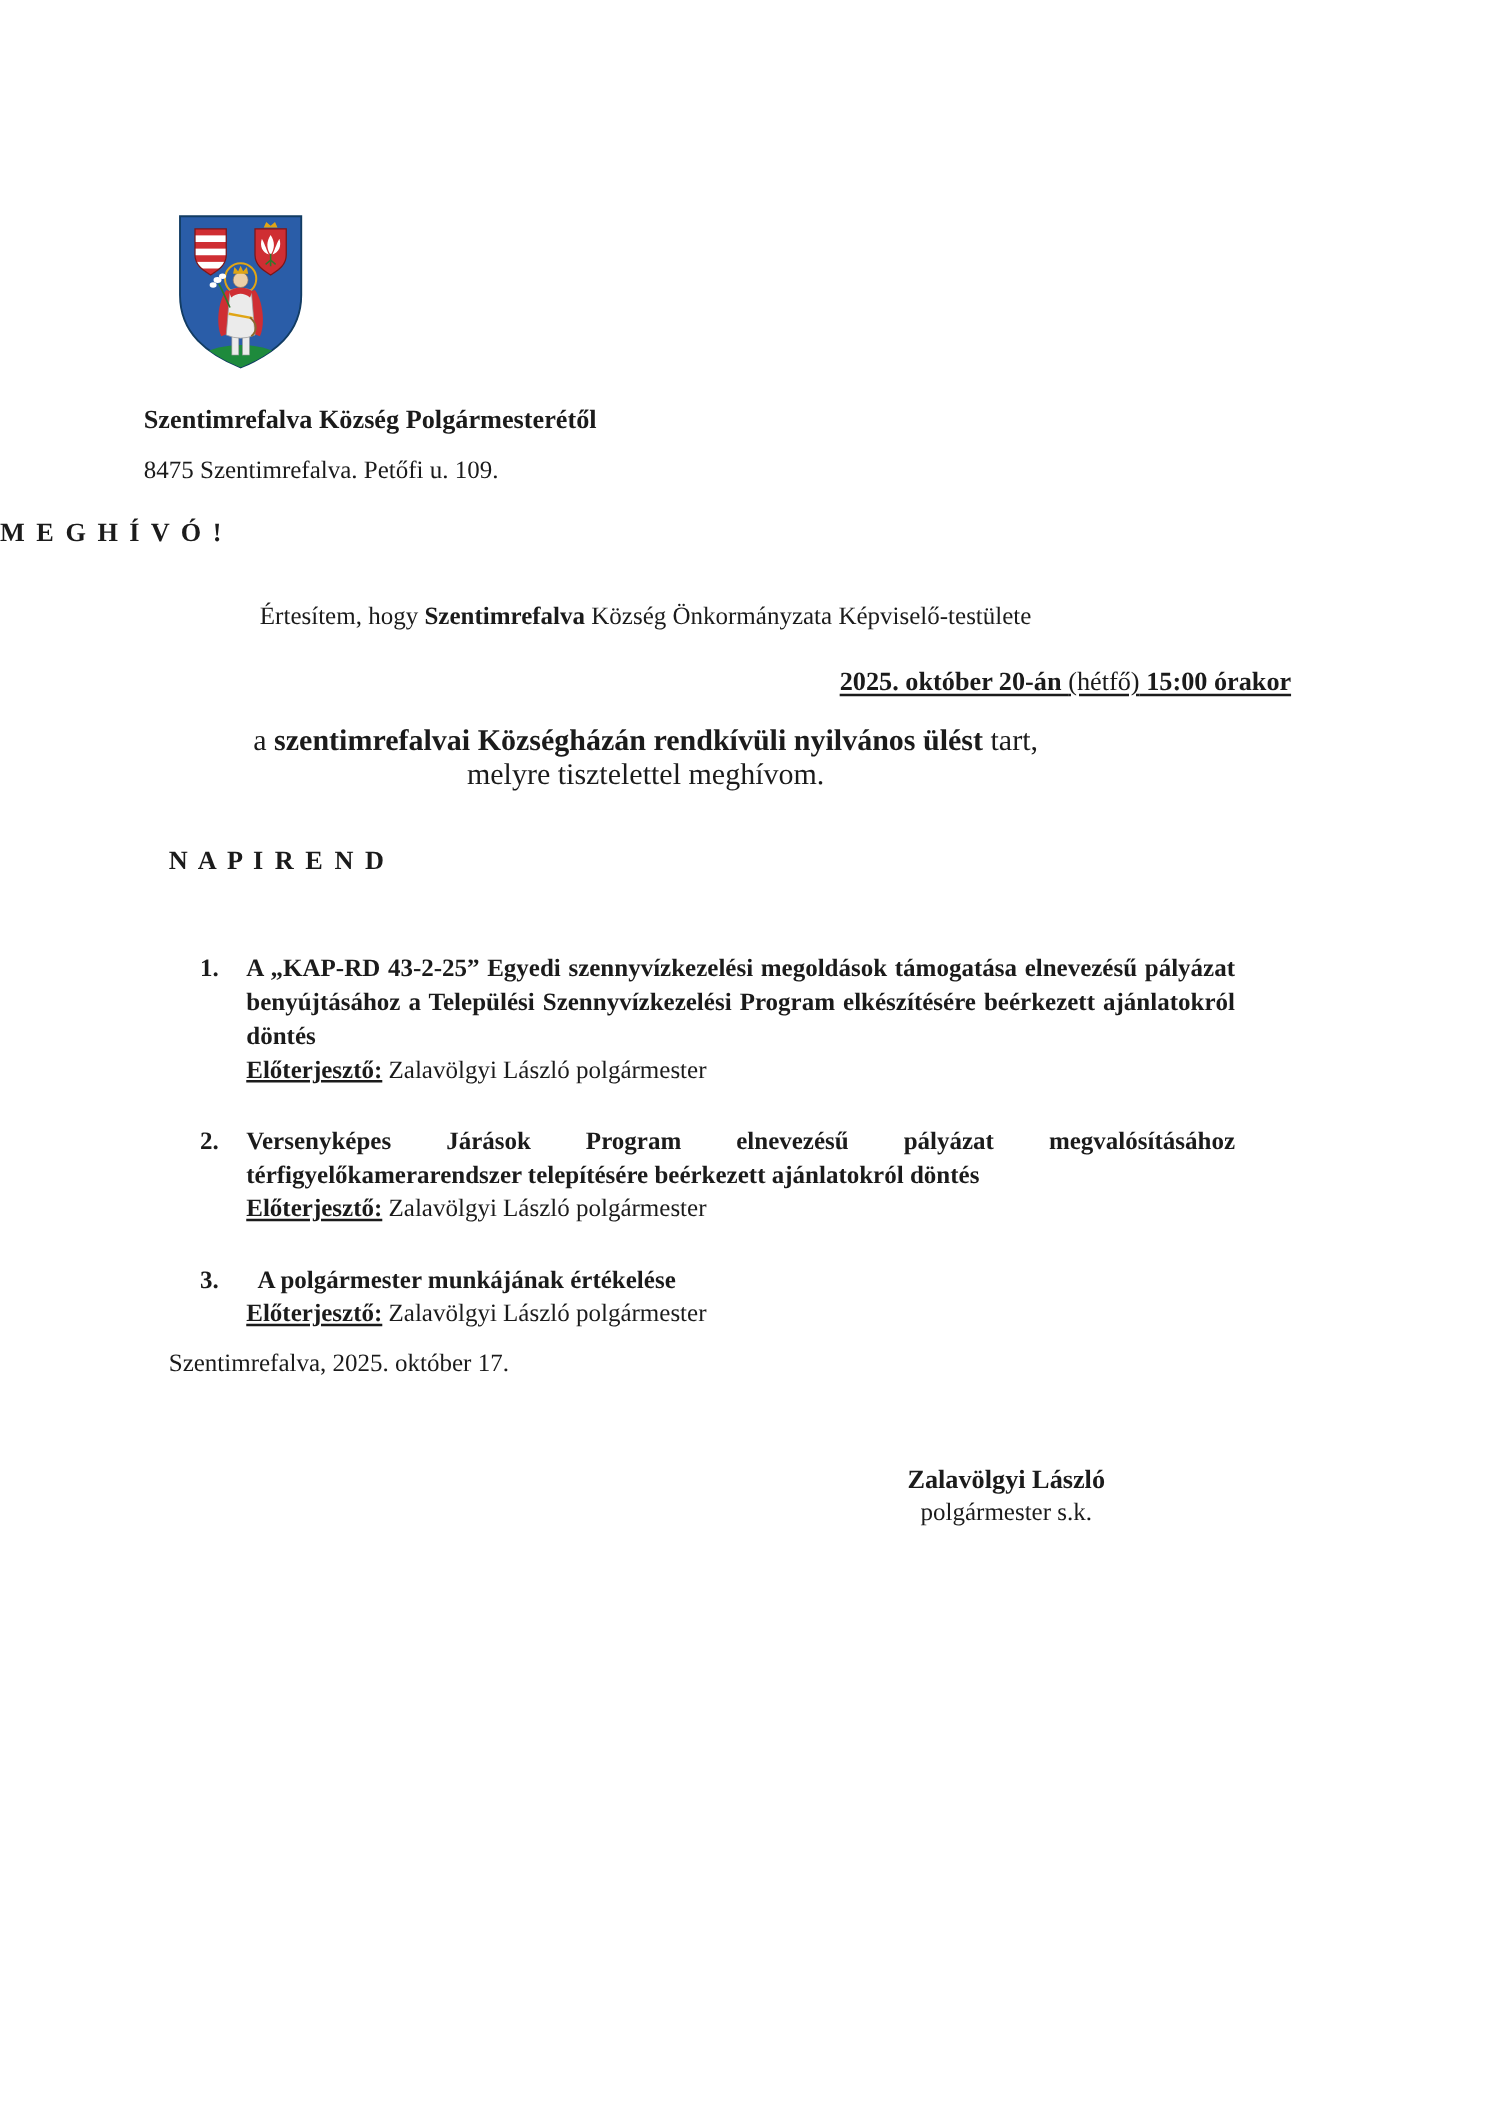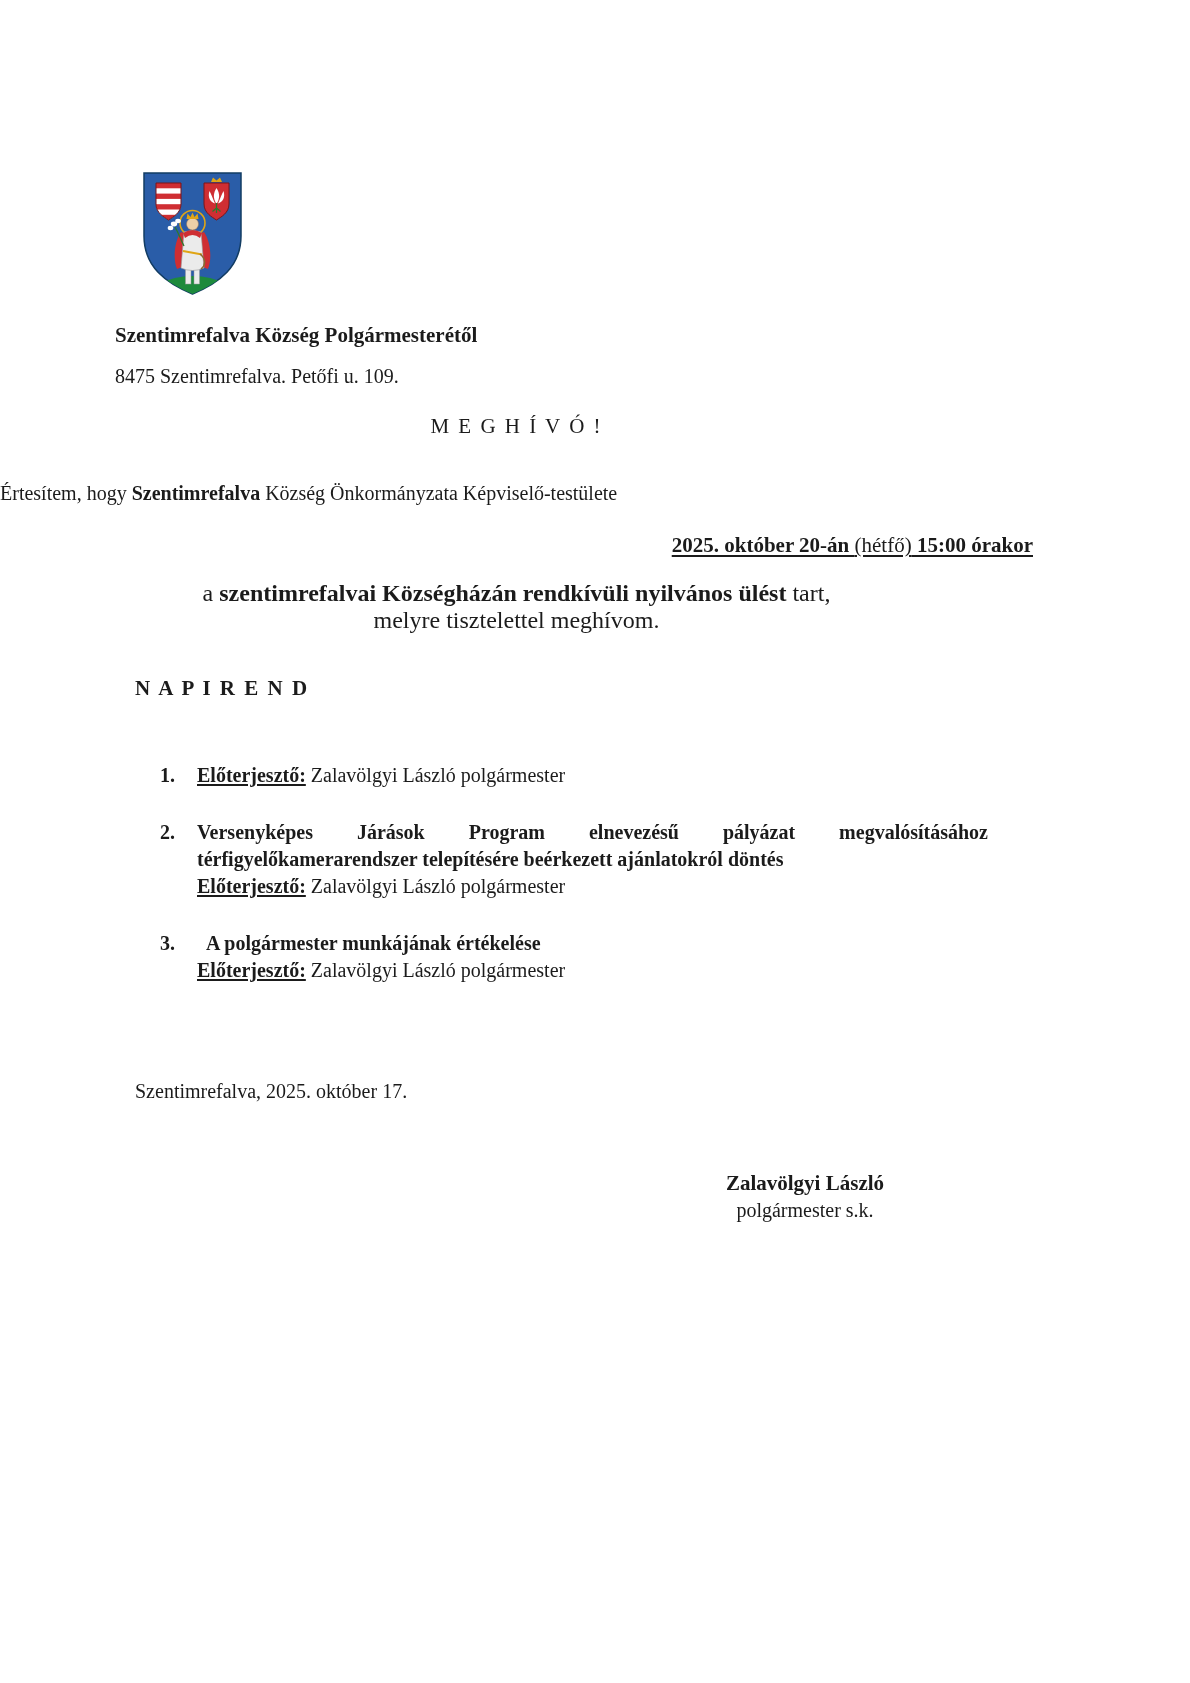--- a/index.html
+++ b/index.html
@@ -13,24 +13,24 @@
   }
   .page { position: relative; width: 1033px; height: 1683px; background: #fff; overflow: hidden; }
 
   .crest { position: absolute; left: 140px; top: 170px; width: 105px; height: 127px; }
 
   .sender   { position: absolute; left: 115px; top: 323px; font-size: 21px; font-weight: bold; }
   .address  { position: absolute; left: 115px; top: 365px; font-size: 20px; }
 
   .doc-title {
     position: absolute; left: 0; top: 414px; width: 100%;
-    text-align: center; font-weight: normal; font-size: 21px; letter-spacing: 2px;
+    text-align: left; font-weight: bold; font-size: 21px; letter-spacing: 2px;
   }
 
-  .intro    { position: absolute; left: 0; top: 482px; width: 100%; font-size: 20px; }
+  .intro    { position: absolute; left: 0; top: 482px; width: 100%; text-align: center; font-size: 20px; }
   .datetime { position: absolute; left: 0; top: 533px; width: 100%; text-align: right; font-size: 21px; }
   .datetime .u { text-decoration: underline; text-underline-offset: 3px; }
   .venue    { position: absolute; left: 0; top: 580px; width: 100%; text-align: center; font-size: 24px; line-height: 27px; }
 
   .b { font-weight: bold; }
 
   .napirend {
     position: absolute; left: 135px; top: 676px;
     font-weight: bold; font-size: 21px; letter-spacing: 2px;
   }
@@ -118,20 +118,21 @@
 
   <div class="venue"><span>a </span><span class="b">szentimrefalvai Községházán rendkívüli nyilvános ülést</span><span> tart,</span><br><span>melyre tisztelettel meghívom.</span></div>
 
   <div class="napirend">N A P I R E N D</div>
 
   <div class="agenda">
 
     <div class="agenda-item">
       <div class="item-num">1.</div>
       <div class="item-body">
+        <div class="item-title">A „KAP-RD 43-2-25” Egyedi szennyvízkezelési megoldások támogatása elnevezésű pályázat benyújtásához a Települési Szennyvízkezelési Program elkészítésére beérkezett ajánlatokról döntés</div>
         <div class="item-presenter"><span class="plabel">Előterjesztő:</span><span> Zalavölgyi László polgármester</span></div>
       </div>
     </div>
 
     <div class="agenda-item">
       <div class="item-num">2.</div>
       <div class="item-body">
         <div class="item-title">Versenyképes Járások Program elnevezésű pályázat megvalósításához térfigyelőkamerarendszer telepítésére beérkezett ajánlatokról döntés</div>
         <div class="item-presenter"><span class="plabel">Előterjesztő:</span><span> Zalavölgyi László polgármester</span></div>
       </div>

